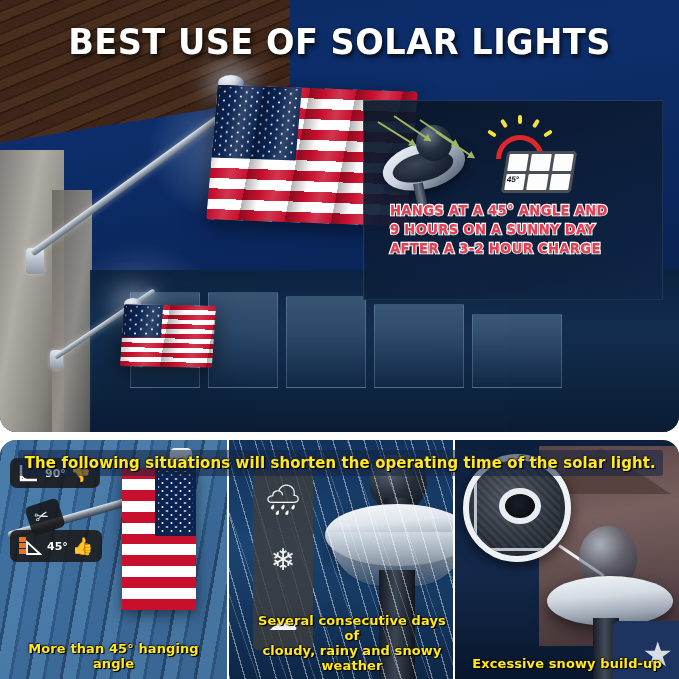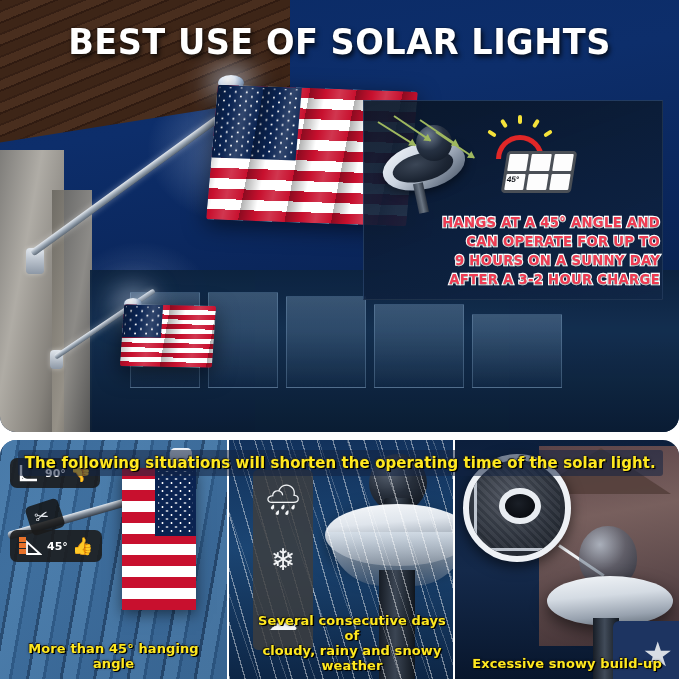--- a/index.html
+++ b/index.html
@@ -150,21 +150,21 @@
     background:#4a4f56; border-radius:4px; padding:3px;
     transform:skewX(-9deg);
     display:grid; grid-template-columns:1fr 1fr 1fr; grid-template-rows:1fr 1fr; gap:3px;
   }
   .panelgrid span{ background:#fdfdfd; border-radius:1px; }
   .deg45{
     position:absolute; left:25px; top:60px; font-size:8px; font-weight:bold; color:#101419;
     transform:skewX(-9deg); z-index:3;
   }
 
-  .ip-text{ position:absolute; left:26px; top:112px; width:270px;text-align:right; }
+  .ip-text{ position:absolute; left:26px; top:100px; width:270px; }
   .ip-line{
     font-size:13.2px; font-weight:bold; letter-spacing:.3px; color:#ef3b52;
     line-height:19px; white-space:nowrap;
     -webkit-text-stroke:2.4px #ffffff; paint-order:stroke fill;
     text-shadow:0 1px 1px rgba(0,0,0,.35);
     font-family:"DejaVu Sans", sans-serif;
   }
 
   
   .title{
@@ -403,21 +403,20 @@
             <span></span>
             <span></span>
             <span></span>
             <span></span>
         </div>
         <div class="deg45">45°</div>
       </div>
 
       <div class="ip-text">
         <div class="ip-line">HANGS AT A 45° ANGLE AND</div>
-        <div class="ip-line">CAN OPERATE FOR UP TO</div>
         <div class="ip-line">9 HOURS ON A SUNNY DAY</div>
         <div class="ip-line">AFTER A 3-2 HOUR CHARGE</div>
       </div>
     </div>
   </div>
 
   <div class="title">BEST USE OF SOLAR LIGHTS</div>
   <div class="edge-white-top"></div>
 
   <div class="bottom">

